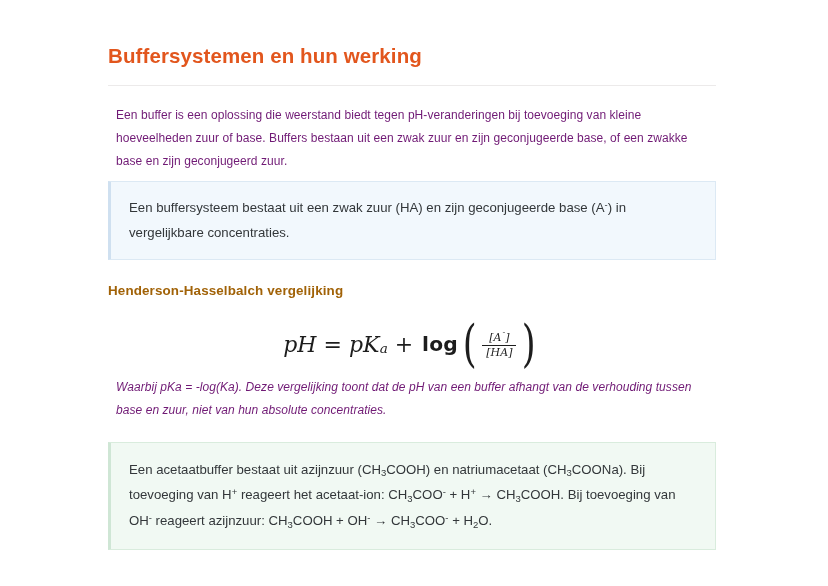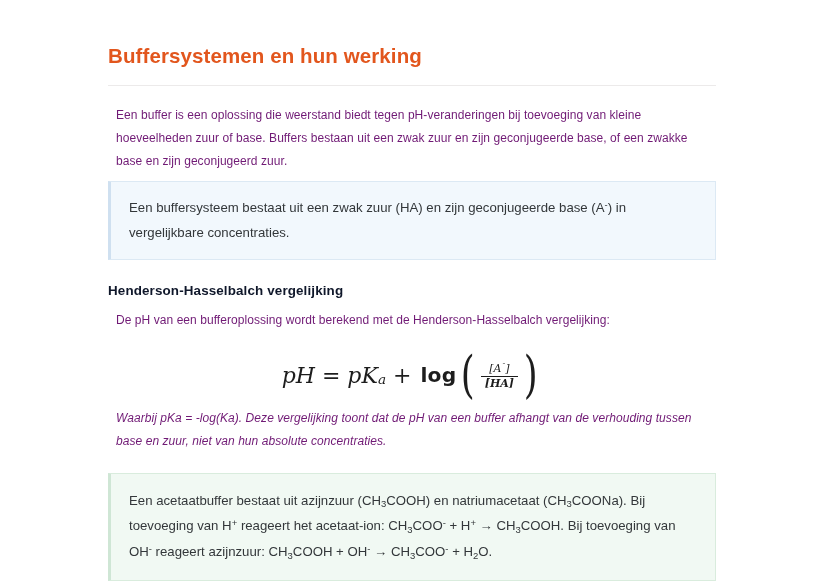--- a/index.html
+++ b/index.html
@@ -59,21 +59,21 @@
     background: #f1f9f3;
     border: 1px solid #d9ecdd;
     border-left: 3px solid #cfe6d5;
     margin-top: 20px;
     padding-top: 14px;
     padding-bottom: 15px;
   }
   h2.sub-heading {
     font-size: 13.4px;
     font-weight: bold;
-    color: #0f172a;
+    color: #a16207;
     margin: 22px 0 0 0;
     line-height: 1.4;
     letter-spacing: 0.01em;
   }
   .para-after-heading {
     margin-top: 16px;
   }
   .para-after-eq {
     margin-top: 14px;
     font-style: italic;
@@ -143,21 +143,20 @@
   .frac .num {
     padding: 0 4px 1px 4px;
     font-style: italic;
     white-space: nowrap;
   }
   .frac .den {
     padding: 1px 4px 0 4px;
     border-top: 1.3px solid #1d1d1d;
     font-style: italic;
     white-space: nowrap;
-    font-weight: bold;
   }
   .sup-minus {
     font-size: 0.78em;
     vertical-align: super;
     position: relative;
     top: -0.12em;
     padding-left: 1px;
   }
   
   sub {
@@ -185,21 +184,20 @@
   <div class="title-rule"></div>
 
   <p class="body-text">Een buffer is een oplossing die weerstand biedt tegen pH-veranderingen bij toevoeging van kleine hoeveelheden zuur of base. Buffers bestaan uit een zwak zuur en zijn geconjugeerde base, of een zwakke base en zijn geconjugeerd zuur.</p>
 
   <div class="callout callout-blue">
     <span>Een buffersysteem bestaat uit een zwak zuur (HA) en zijn geconjugeerde base (A</span><sup>-</sup><span>) in vergelijkbare concentraties.</span>
   </div>
 
   <h2 class="sub-heading">Henderson-Hasselbalch vergelijking</h2>
 
-  <p class="body-text para-after-heading">De pH van een bufferoplossing wordt berekend met de Henderson-Hasselbalch vergelijking:</p>
 
   <div class="equation-wrap">
     <span class="equation">
       <span class="eq-it">p</span>
         <span class="eq-it">H</span>
       <span class="eq-op">=</span>
       <span class="eq-it">p</span>
         <span class="eq-it">K</span>
         <span class="eq-sub">a</span>
       <span class="eq-op">+</span>

